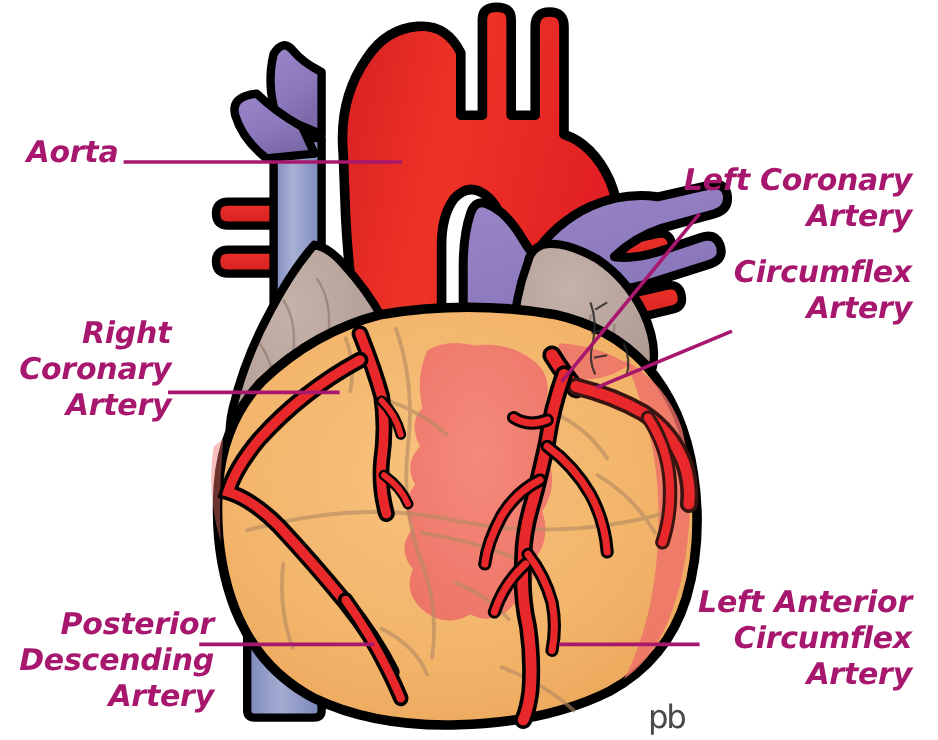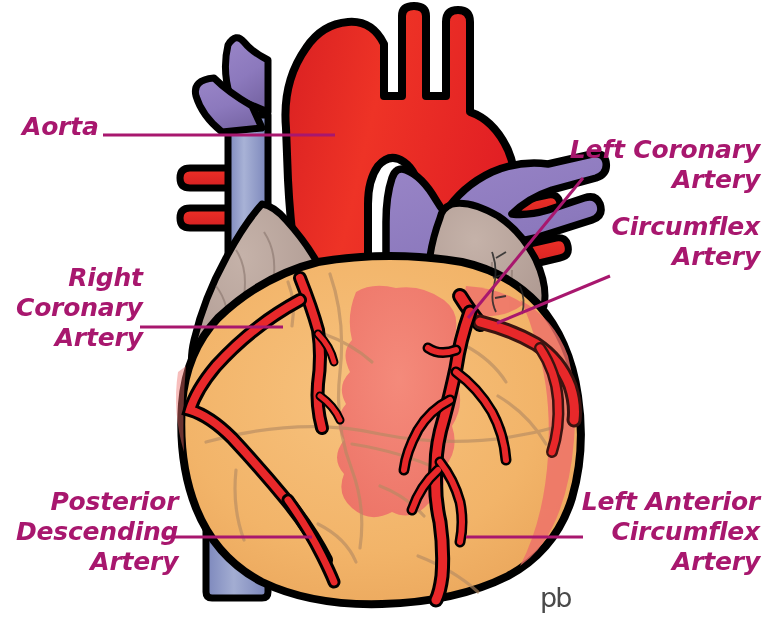--- a/index.html
+++ b/index.html
@@ -37,21 +37,21 @@
     font-size: 25px;
     line-height: 30px;
     letter-spacing: -0.2px;
     white-space: pre-line;
   }
   .label-left  { text-align: right; }
   .label-right { text-align: right; }
 
   #label-aorta            { left: 22px;  top: 112px; }
   #label-right-coronary   { left: 16px;  top: 263px; }
-  #label-posterior-desc   { left: 16px;  top: 487px; }
+  #label-posterior-desc   { left: 16px;  top: 505px; }
   #label-left-coronary    { right: 22px; top: 135px; width: 240px; }
   #label-circumflex       { right: 22px; top: 212px; width: 240px; font-style: italic; }
   #label-left-ant-desc    { right: 22px; top: 487px; width: 250px; }
 </style>
 </head>
 <body>
 
 <div id="diagram-root">
 
   <svg class="figure" viewBox="0 0 782 617" aria-label="Heart with coronary arteries">

